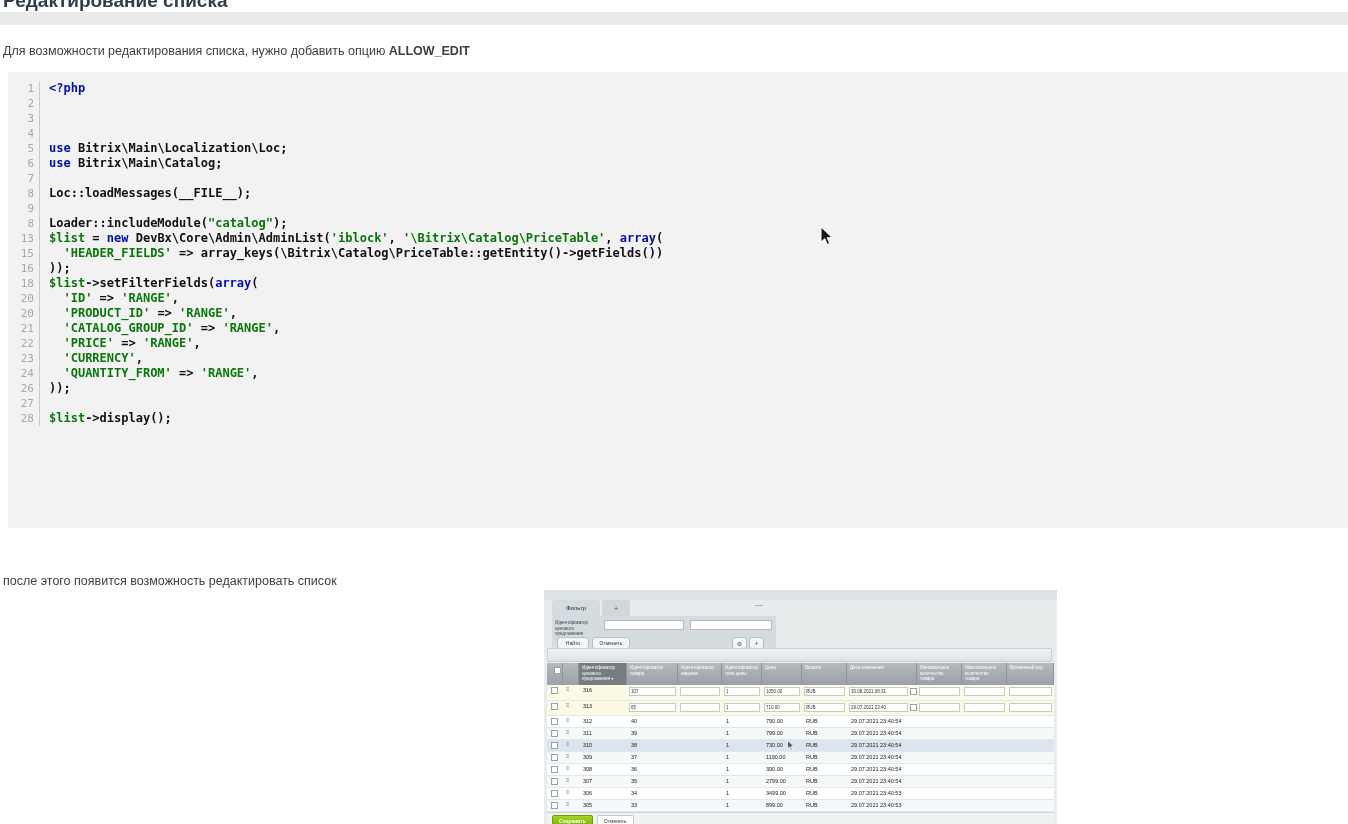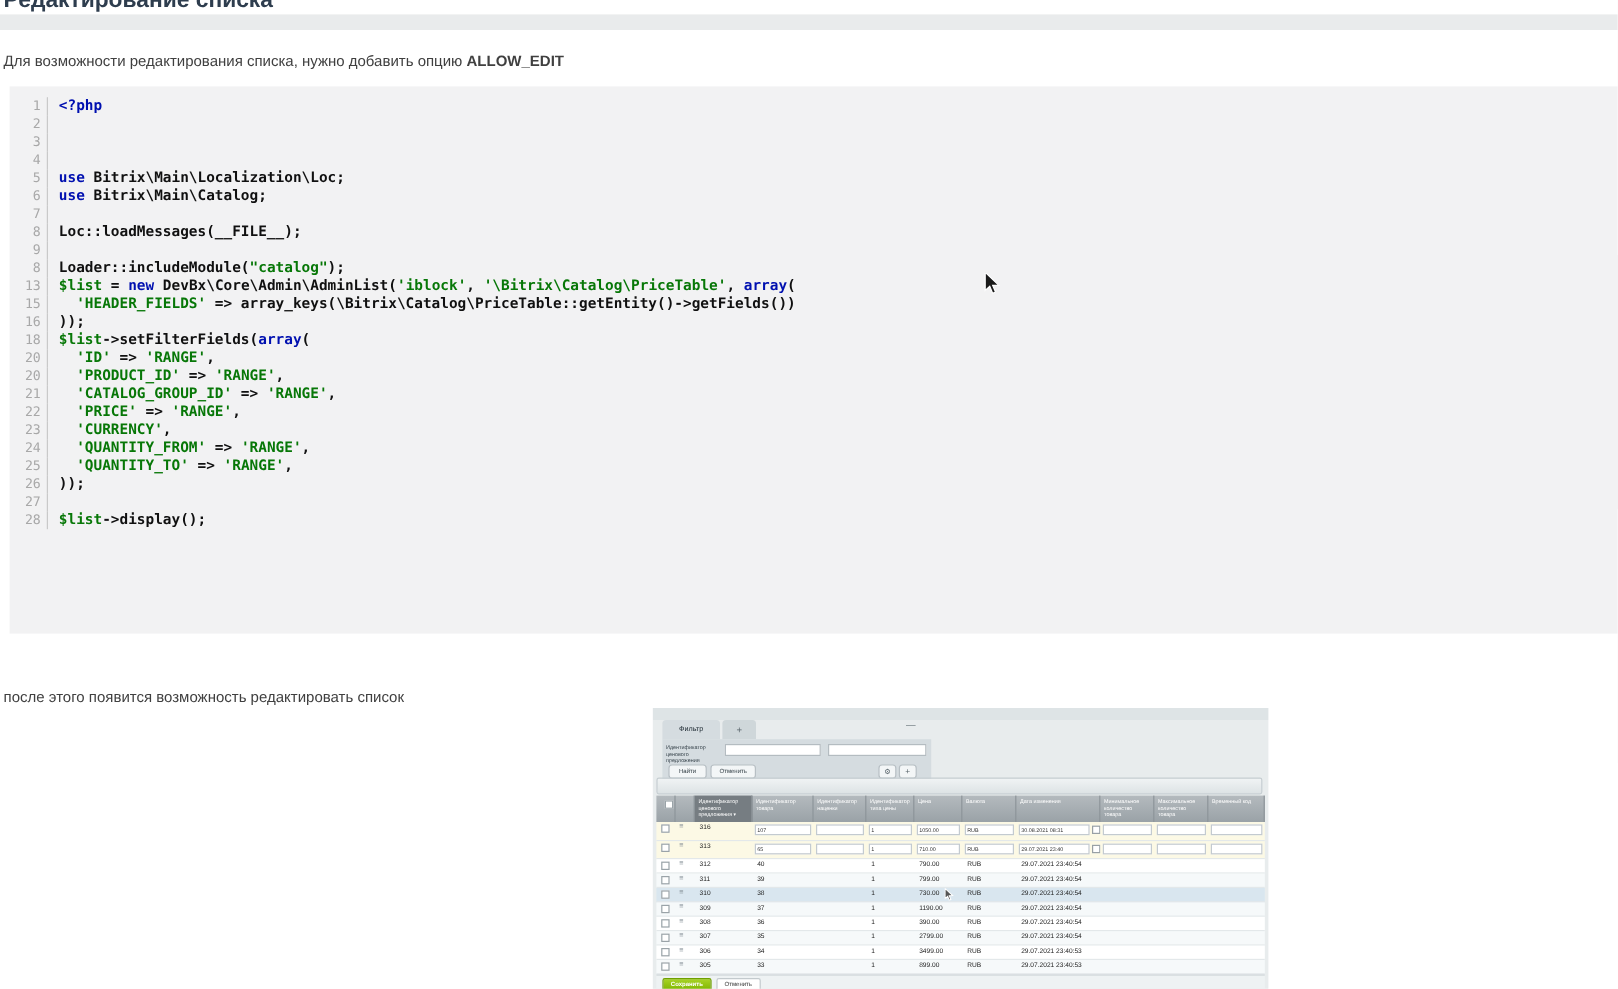--- a/index.html
+++ b/index.html
@@ -141,24 +141,20 @@
       </div>
       <div class="code-line">
         <span class="ln">23</span>
         <span class="ct"><span class="c-i">  </span><span class="c-s">'CURRENCY'</span><span class="c-p">,</span></span>
       </div>
       <div class="code-line">
         <span class="ln">24</span>
         <span class="ct"><span class="c-i">  </span><span class="c-s">'QUANTITY_FROM'</span><span class="c-p"> =&gt; </span><span class="c-s">'RANGE'</span><span class="c-p">,</span></span>
       </div>
       <div class="code-line">
-        <span class="ln">25</span>
-        <span class="ct"><span class="c-i">  </span><span class="c-s">'QUANTITY_TO'</span><span class="c-p"> =&gt; </span><span class="c-s">'RANGE'</span><span class="c-p">,</span></span>
-      </div>
-      <div class="code-line">
         <span class="ln">26</span>
         <span class="ct"><span class="c-p">));</span></span>
       </div>
       <div class="code-line">
         <span class="ln">27</span>
         <span class="ct"></span>
       </div>
       <div class="code-line">
         <span class="ln">28</span>
         <span class="ct"><span class="c-s">$list</span><span class="c-p">-&gt;display();</span></span>

